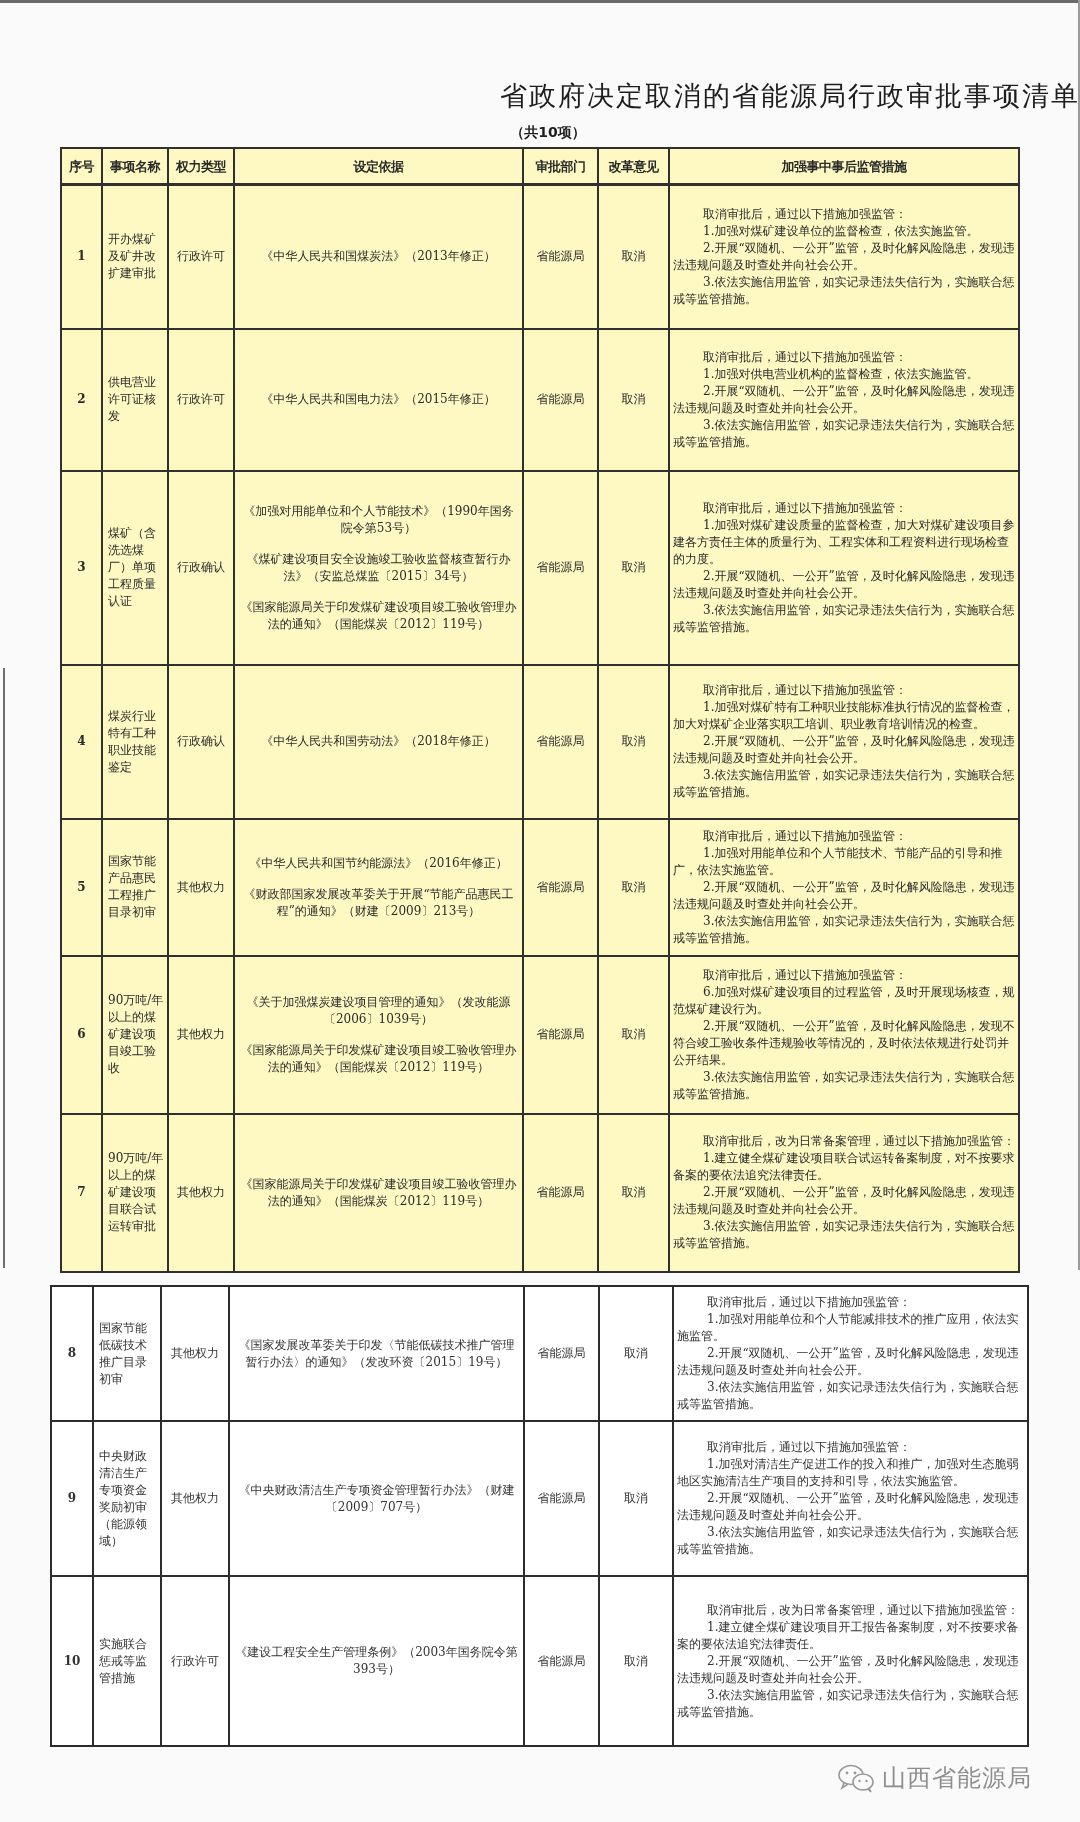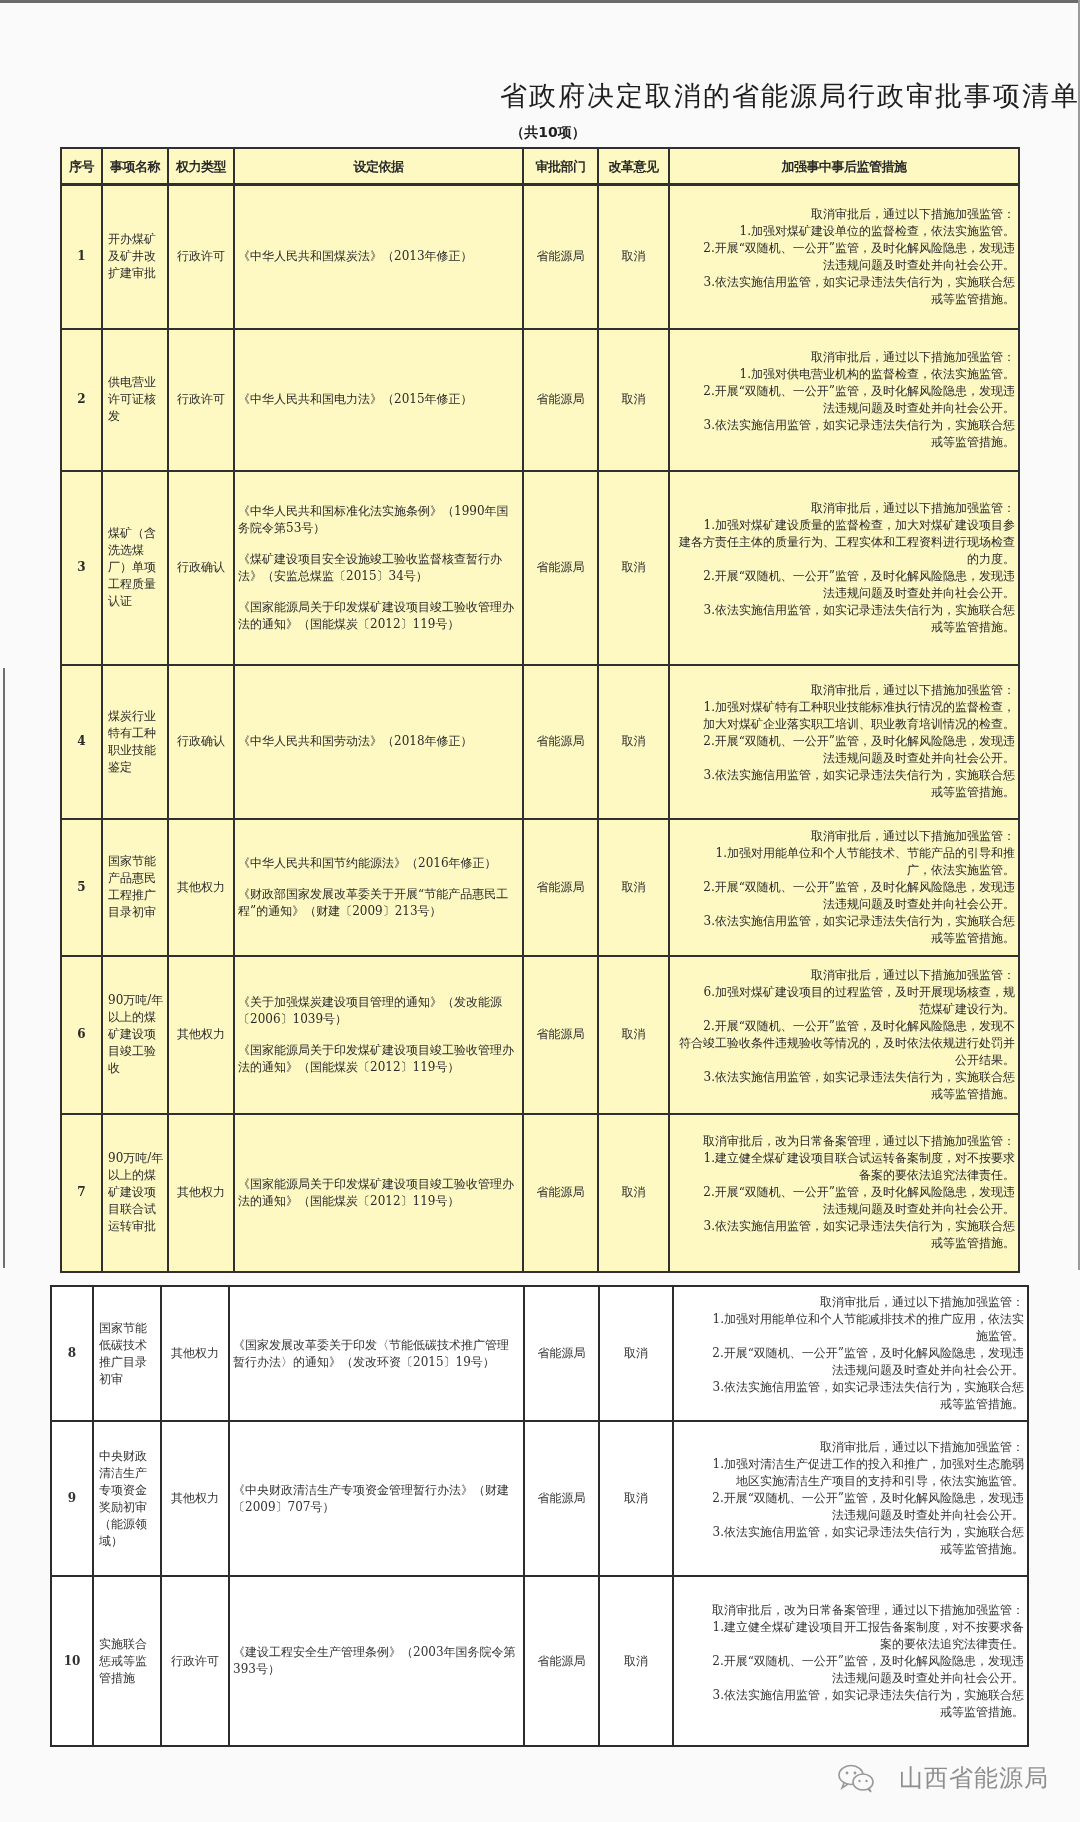--- a/index.html
+++ b/index.html
@@ -33,35 +33,35 @@
     font-size: 12px; line-height: 17px; word-break: break-all;
   }
   table.grid th {
     font-family: "DejaVu Sans", "Liberation Sans", sans-serif;
     font-size: 13px; font-weight: bold; text-align: center; height: 34px;
     border-bottom: 3px solid #303030; letter-spacing: -0.5px; padding: 0;
   }
   .c-no { text-align: center; font-weight: bold; }
   .c-name { text-align: left; line-height: 19px; padding-left: 5px !important; }
   .c-type { text-align: center; margin-top: 33px; }
-  .c-basis { text-align: left; border-radius: 11px; }
+  .c-basis { text-align: center; border-radius: 11px; }
   .c-dept, .c-result { text-align: center; border-radius: 17px; }
-  .c-measures { text-align: right; font-size: 12px; line-height: 19px; margin-left: 16px; }
+  .c-measures { text-align: left; font-size: 12px; line-height: 19px; margin-left: 16px; }
   .basis-item { margin: 0 0 14px 0; }
   .basis-item:last-child { margin-bottom: 0; }
   .m-line { display: block; }
   .m-indent { text-indent: 2.5em; }
 
   #upper { left: 60px; top: 147px; width: 958px; }
   #lower { left: 50px; top: 1285px; width: 977px; background: #ffffff; }
   #lower td { border-color: #2c2c2c; color: #333; }
 
   .watermark {
     position: absolute; left: 836px; top: 1762px;
-    display: flex; align-items: center; gap: 23px;
+    display: flex; align-items: center; gap: 6px;
     font-family: "DejaVu Sans", "Liberation Sans", sans-serif;
     font-size: 24px; color: #8e8e8e; letter-spacing: 1px;
   }
   .wechat-icon { width: 40px; height: 30px; }
 </style>
 </head>
 <body>
 
 <div class="top-rule"></div>
 <div class="page-edge-right"></div>
@@ -122,21 +122,21 @@
           <span class="m-line m-indent">1.加强对供电营业机构的监督检查，依法实施监管。</span>
           <span class="m-line m-indent">2.开展“双随机、一公开”监管，及时化解风险隐患，发现违法违规问题及时查处并向社会公开。</span>
           <span class="m-line m-indent">3.依法实施信用监管，如实记录违法失信行为，实施联合惩戒等监管措施。</span>
         </td>
       </tr>
       <tr style="height: 194px;">
         <td class="c-no">3</td>
         <td class="c-name">煤矿（含洗选煤厂）单项工程质量认证</td>
         <td class="c-type">行政确认</td>
         <td class="c-basis">
-          <div class="basis-item">《中华人民共和国标准化法实施条例》（1990年国务院令第53号）</div>
+          <div class="basis-item">《加强对用能单位和个人节能技术》（1990年国务院令第53号）</div>
           <div class="basis-item">《煤矿建设项目安全设施竣工验收监督核查暂行办法》（安监总煤监〔2015〕34号）</div>
           <div class="basis-item">《国家能源局关于印发煤矿建设项目竣工验收管理办法的通知》（国能煤炭〔2012〕119号）</div>
         </td>
         <td class="c-dept">省能源局</td>
         <td class="c-result">取消</td>
         <td class="c-measures">
           <span class="m-line m-indent">取消审批后，通过以下措施加强监管：</span>
           <span class="m-line m-indent">1.加强对煤矿建设质量的监督检查，加大对煤矿建设项目参建各方责任主体的质量行为、工程实体和工程资料进行现场检查的力度。</span>
           <span class="m-line m-indent">2.开展“双随机、一公开”监管，及时化解风险隐患，发现违法违规问题及时查处并向社会公开。</span>
           <span class="m-line m-indent">3.依法实施信用监管，如实记录违法失信行为，实施联合惩戒等监管措施。</span>

